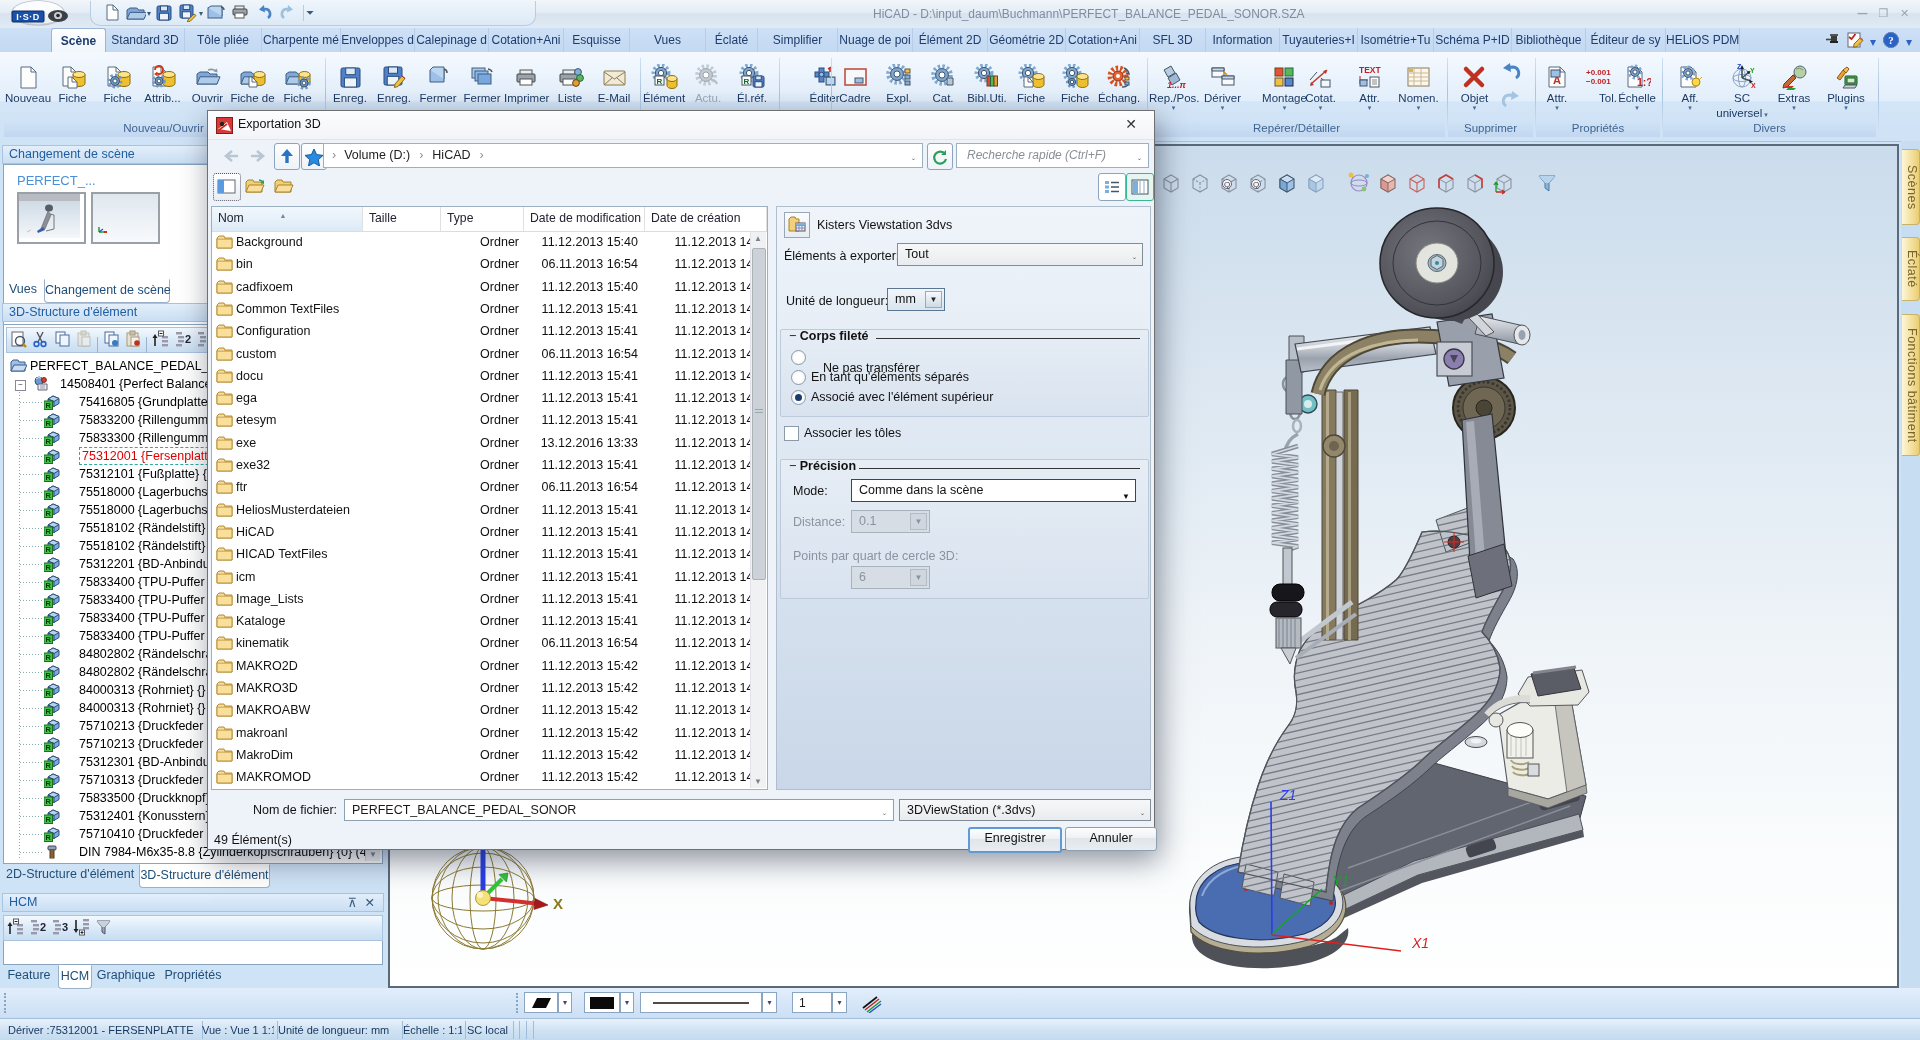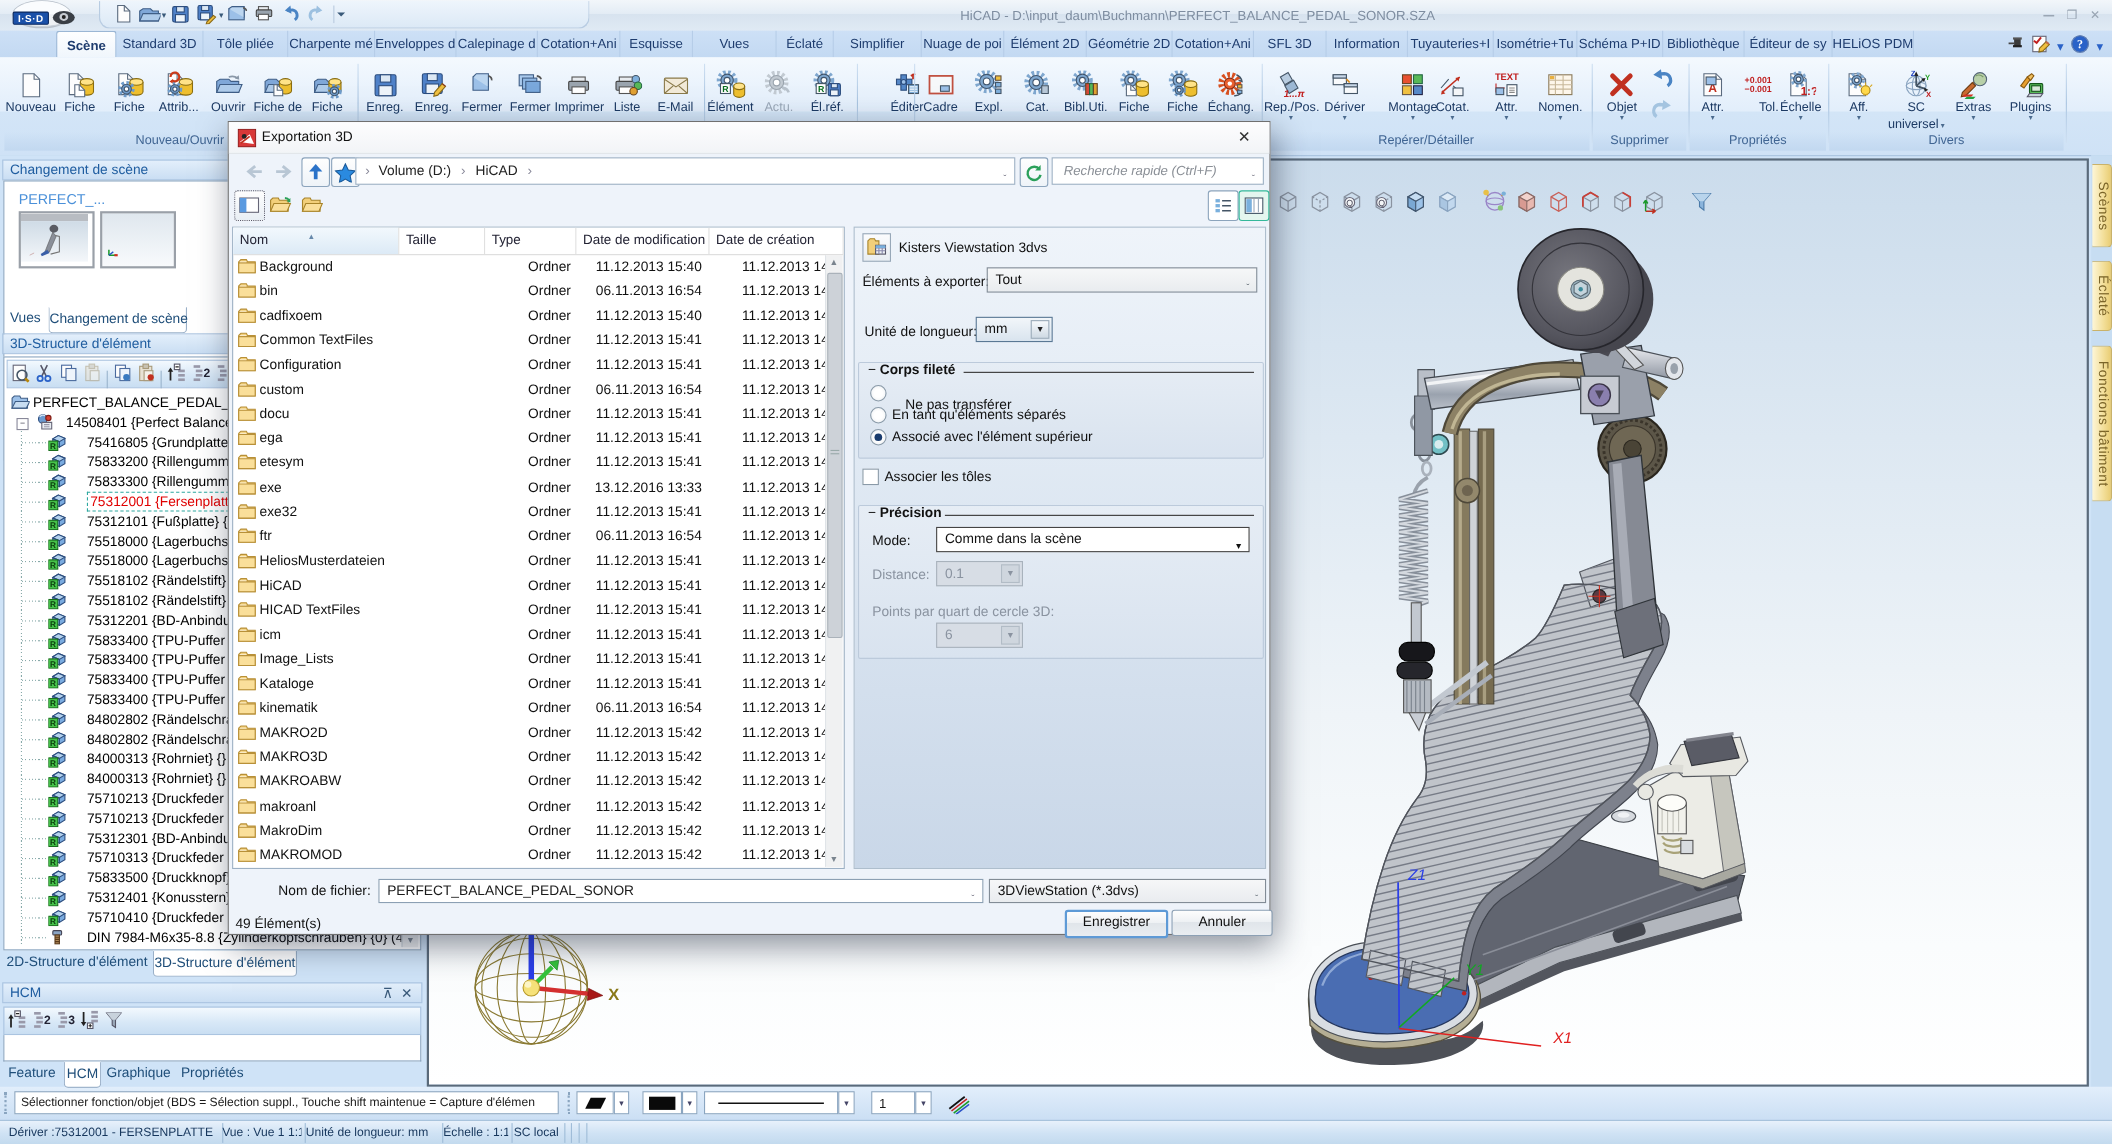--- a/index.html
+++ b/index.html
@@ -1402,21 +1402,20 @@
   </div>
 
   <div class="abs sidetabs" id="sidetabs">
       <div class="vtab" style="top: 8px; height: 74px;">Scènes</div>
       <div class="vtab" style="top: 96px; height: 62px;">Éclaté</div>
       <div class="vtab" style="top: 173px; height: 140px;">Fonctions bâtiment</div>
     </div>
 
   <div class="abs cmdbar">
     <div style="position:absolute;left:4px;top:5px;width:5px;height:20px;border-left:2px dotted #8aa5c0"></div>
-    <div style="position:absolute;left:13px;top:4px;width:495px;height:21px;background:#fff;border:1px solid #8aa5c0;line-height:19px;padding-left:5px;box-sizing:border-box;white-space:nowrap;overflow:hidden;font-size:11px">Sélectionner fonction/objet (BDS = Sélection suppl., Touche shift maintenue = Capture d'élémen</div>
     <div style="position:absolute;left:516px;top:5px;width:5px;height:20px;border-left:2px dotted #8aa5c0"></div>
     <div id="cmdtools">
         <div style="position: absolute; left: 524px; top: 4px; width: 34px; height: 21px; background: rgb(255, 255, 255); border: 1px solid rgb(138, 165, 192); box-sizing: border-box; display: flex; align-items: center; justify-content: center;">
           <svg width="26" height="14" viewBox="0 0 26 14">
             <path d="M4 12l5-10h14l-5 10z" fill="#0a0a0a"></path>
           </svg>
         </div>
         <div style="position: absolute; left: 558px; top: 4px; width: 14px; height: 21px; background: rgb(255, 255, 255); border: 1px solid rgb(138, 165, 192); box-sizing: border-box; display: flex; align-items: center; justify-content: center;">
           <span style="font-size:8px;color:#446">▾</span>
         </div>
@@ -1844,21 +1843,21 @@
             <path d="M9 10.5h9M9 13h9M12 8v8M15 8v8" stroke="#88a"></path>
             <rect x="9" y="8" width="9" height="2.5" fill="#7ab0dd"></rect>
           </svg>
         </div>
       <div style="position:absolute;left:40px;top:11px;font-size:12.5px;color:#111">Kisters Viewstation 3dvs</div>
       <div class="olabel" style="left:7px;top:42px">Éléments à exporter:</div>
       <div class="combo" style="left:120px;top:36px;width:246px;height:23px">
         <span>Tout</span><span class="chev">ˬ</span>
       </div>
       <div class="olabel" style="left:9px;top:87px">Unité de longueur:</div>
-      <div class="combo classic" style="left:110px;top:81px;width:70px;height:23px">
+      <div class="combo classic" style="left:110px;top:81px;width:58px;height:23px">
         <span>mm</span><span class="darr">▼</span>
       </div>
       <div class="gbox" style="top:122px;height:86px">
         <div class="gtitle"><span style="font-weight:normal">− </span><span>Corps fileté</span></div>
         <div class="gline" style="left:95px;right:8px" id="gline1"></div>
         <div id="radios">
             <div class="radio" style="left: 10px; top: 20px;"></div>
             <div class="olabel" style="left: 30px; top: 31px; margin-left: 12px;">Ne pas transférer</div>
             <div class="radio" style="left: 10px; top: 40px;"></div>
             <div class="olabel" style="left: 30px; top: 40px;">En tant qu'éléments séparés</div>

